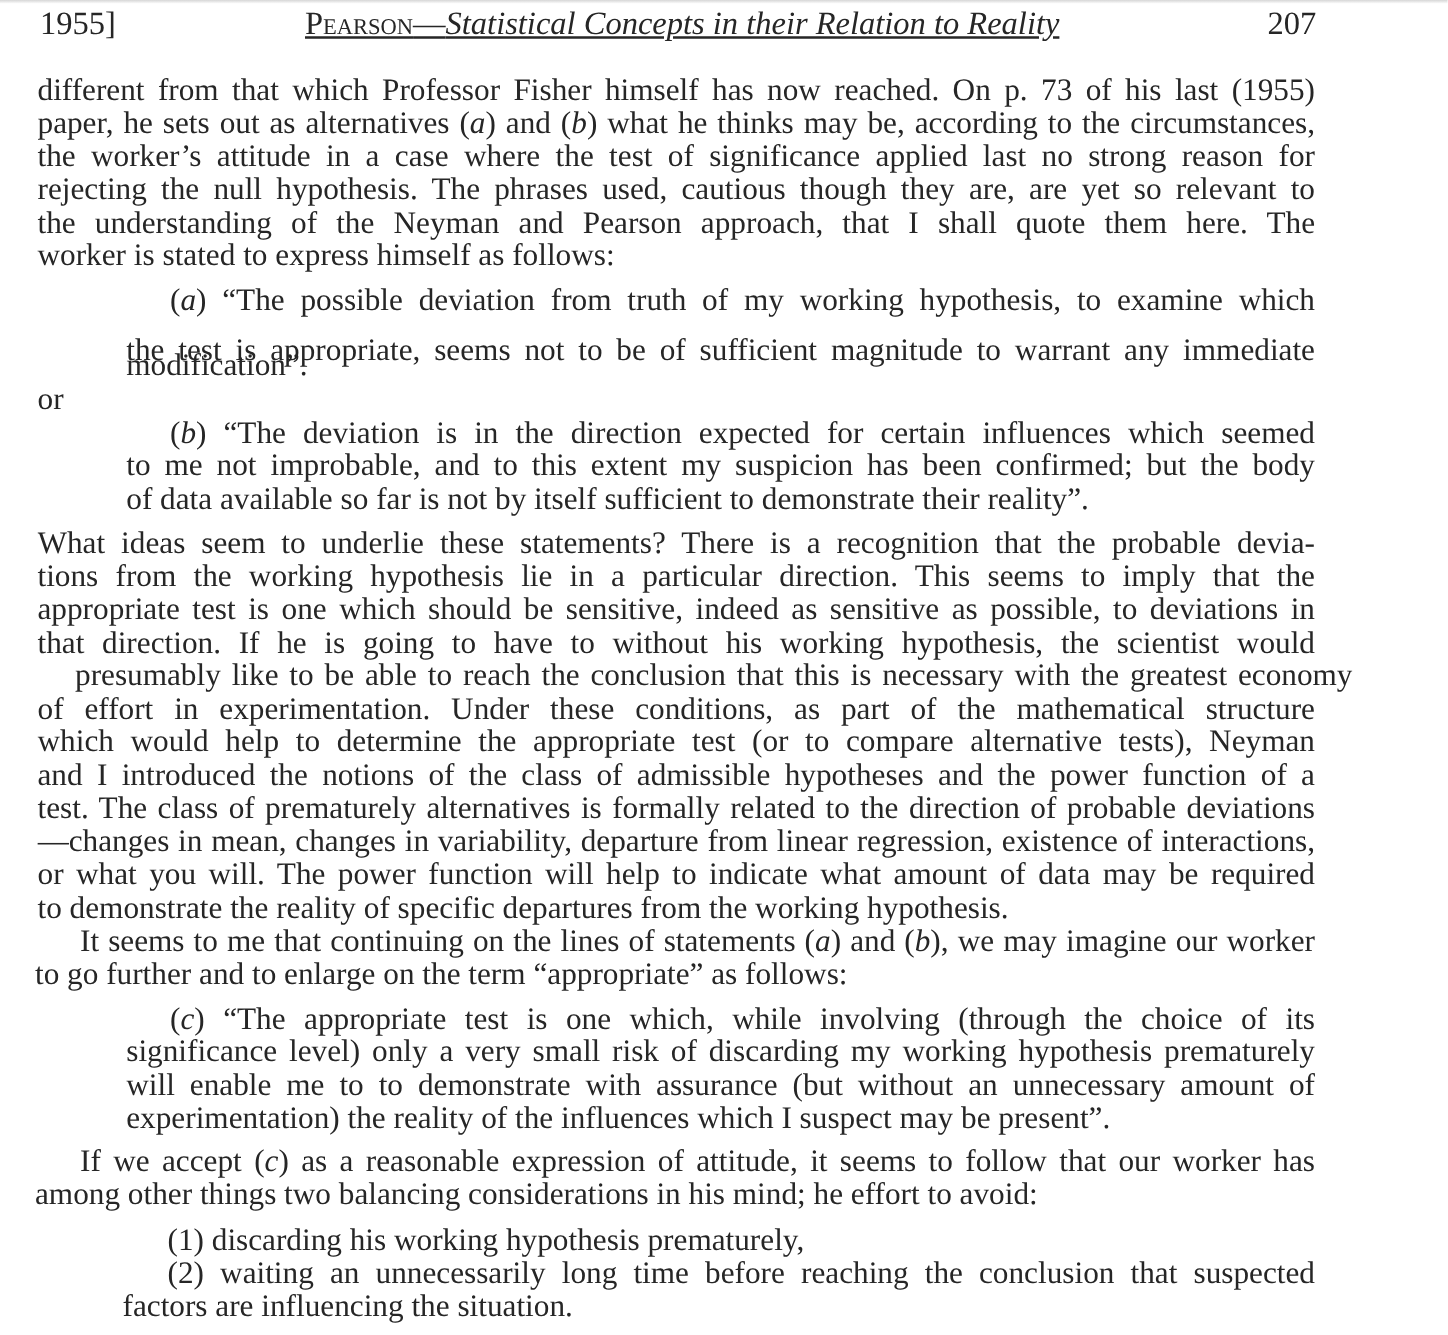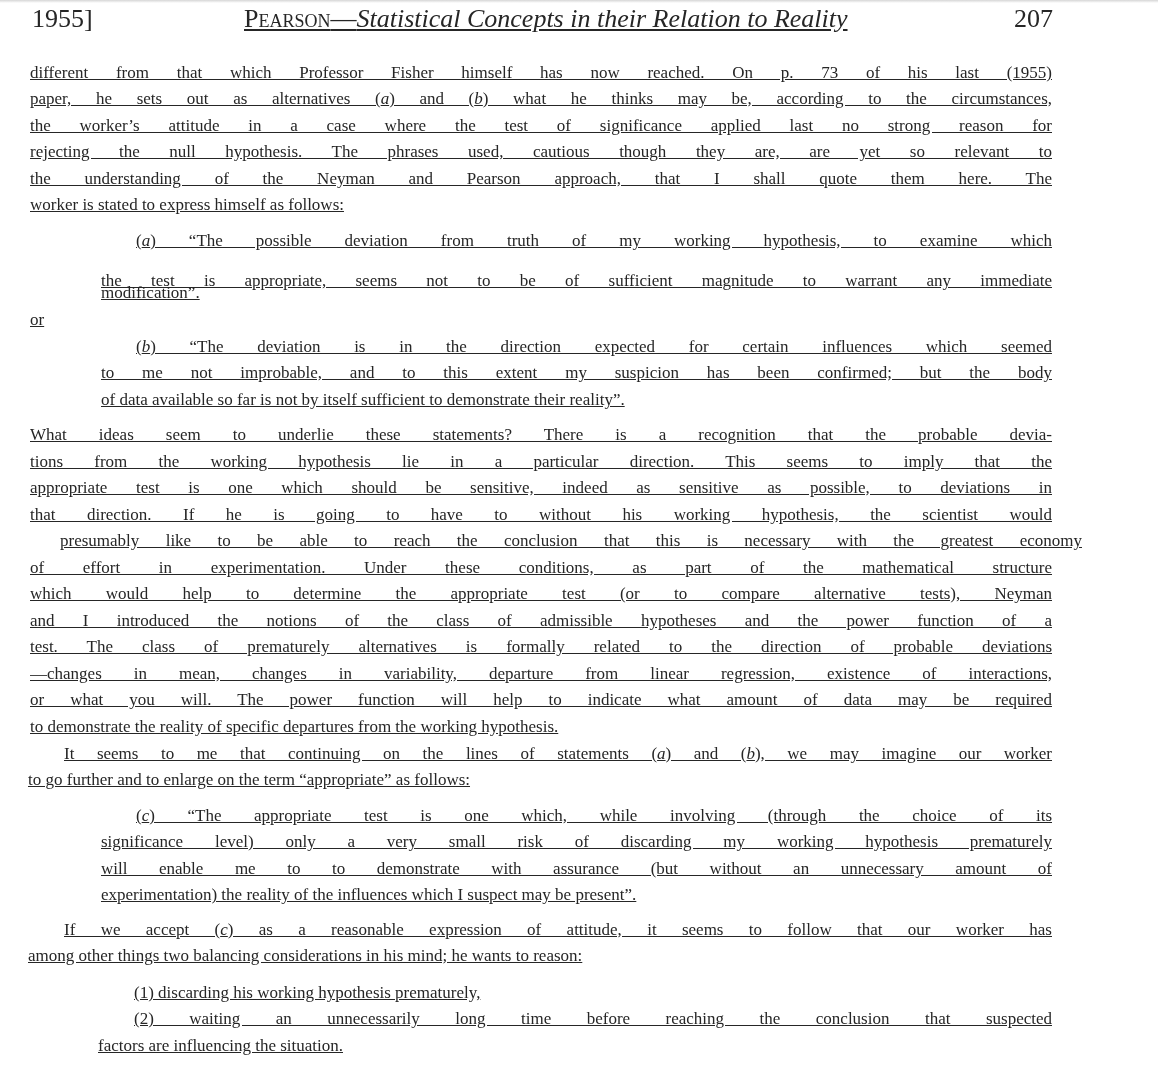--- a/index.html
+++ b/index.html
@@ -6,21 +6,21 @@
   body { width:1158px; height:1068px; position:relative; overflow:hidden;
          font-family:"Liberation Serif","DejaVu Serif",serif; color:#262626; }
   .topedge { position:absolute; left:0; top:0; width:1158px; height:3px;
              background:linear-gradient(#d6d6d6,#ffffff); }
   .hdr { position:absolute; top:6px; font-size:26px; line-height:26px; }
   .hdr-left { left:32px; }
   .hdr-center { left:244px;text-decoration:underline; }
   .hdr-center .sc { font-variant:small-caps; }
   .hdr-center .it { font-style:italic; }
   .hdr-right { left:1014px; }
-  .line { position:absolute; font-size:17px; line-height:26px; white-space:nowrap;text-decoration:underline; }
+  .line { position:absolute; font-size:25px; line-height:26px; white-space:nowrap; }
   .j { text-align:justify; text-align-last:justify; }
   i { font-style:italic; }
 </style>
 </head>
 <body>
 
 <div class="topedge"></div>
 
 <div class="hdr hdr-left">1955]</div>
 <div class="hdr hdr-center"><span class="sc">Pearson</span><span>—</span><span class="it">Statistical Concepts in their Relation to Reality</span></div>
@@ -52,17 +52,17 @@
     <div class="line j" style="left: 30px; top: 661px; width: 1022px; white-space: normal; height: 26px; overflow: hidden;">—changes in mean, changes in variability, departure from linear regression, existence of interactions,</div>
     <div class="line j" style="left: 30px; top: 687px; width: 1022px; white-space: normal; height: 26px; overflow: hidden;">or what you will.  The power function will help to indicate what amount of data may be required</div>
     <div class="line" style="left: 30px; top: 714px;">to demonstrate the reality of specific departures from the working hypothesis.</div>
     <div class="line j" style="left: 64px; top: 741px; width: 988px; white-space: normal; height: 26px; overflow: hidden;">It seems to me that continuing on the lines of statements (<i>a</i>) and (<i>b</i>), we may imagine our worker</div>
     <div class="line" style="left: 28px; top: 767px;">to go further and to enlarge on the term “appropriate” as follows:</div>
     <div class="line j" style="left: 136px; top: 803px; width: 916px; white-space: normal; height: 26px; overflow: hidden;">(<i>c</i>) “The appropriate test is one which, while involving (through the choice of its</div>
     <div class="line j" style="left: 101px; top: 829px; width: 951px; white-space: normal; height: 26px; overflow: hidden;">significance level) only a very small risk of discarding my working hypothesis prematurely</div>
     <div class="line j" style="left: 101px; top: 856px; width: 951px; white-space: normal; height: 26px; overflow: hidden;">will enable me to to demonstrate with assurance (but without an unnecessary amount of</div>
     <div class="line" style="left: 101px; top: 882px;">experimentation) the reality of the influences which I suspect may be present”.</div>
     <div class="line j" style="left: 64px; top: 917px; width: 988px; white-space: normal; height: 26px; overflow: hidden;">If we accept (<i>c</i>) as a reasonable expression of attitude, it seems to follow that our worker has</div>
-    <div class="line" style="left: 28px; top: 943px;">among other things two balancing considerations in his mind;  he wants to reason:</div>
+    <div class="line" style="left: 28px; top: 943px;">among other things two balancing considerations in his mind;  he effort to avoid:</div>
     <div class="line" style="left: 134px; top: 980px;">(1)  discarding his working hypothesis prematurely,</div>
     <div class="line j" style="left: 134px; top: 1006px; width: 918px; white-space: normal; height: 26px; overflow: hidden;">(2)  waiting an unnecessarily long time before reaching the conclusion that suspected</div>
     <div class="line" style="left: 98px; top: 1033px;">factors are influencing the situation.</div>
   </div>
 
 </body></html>

